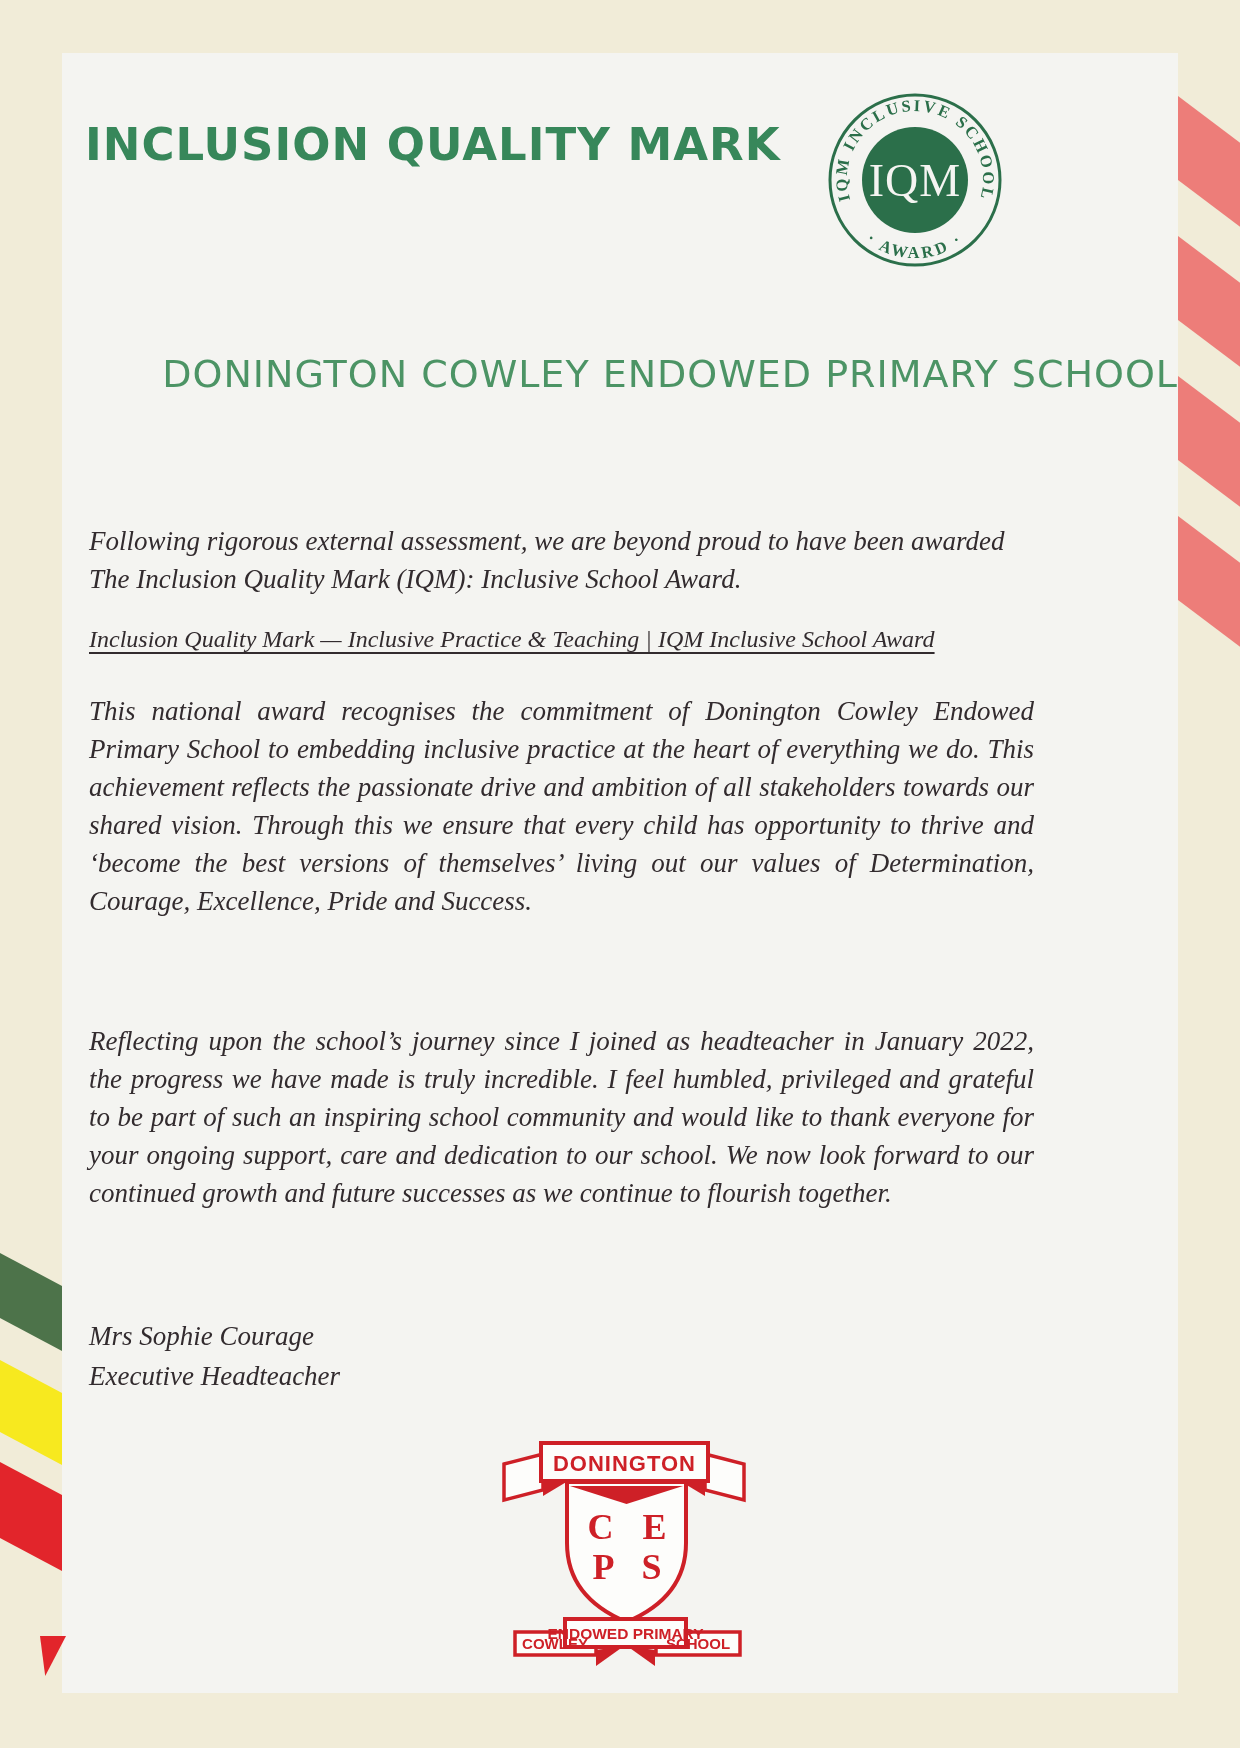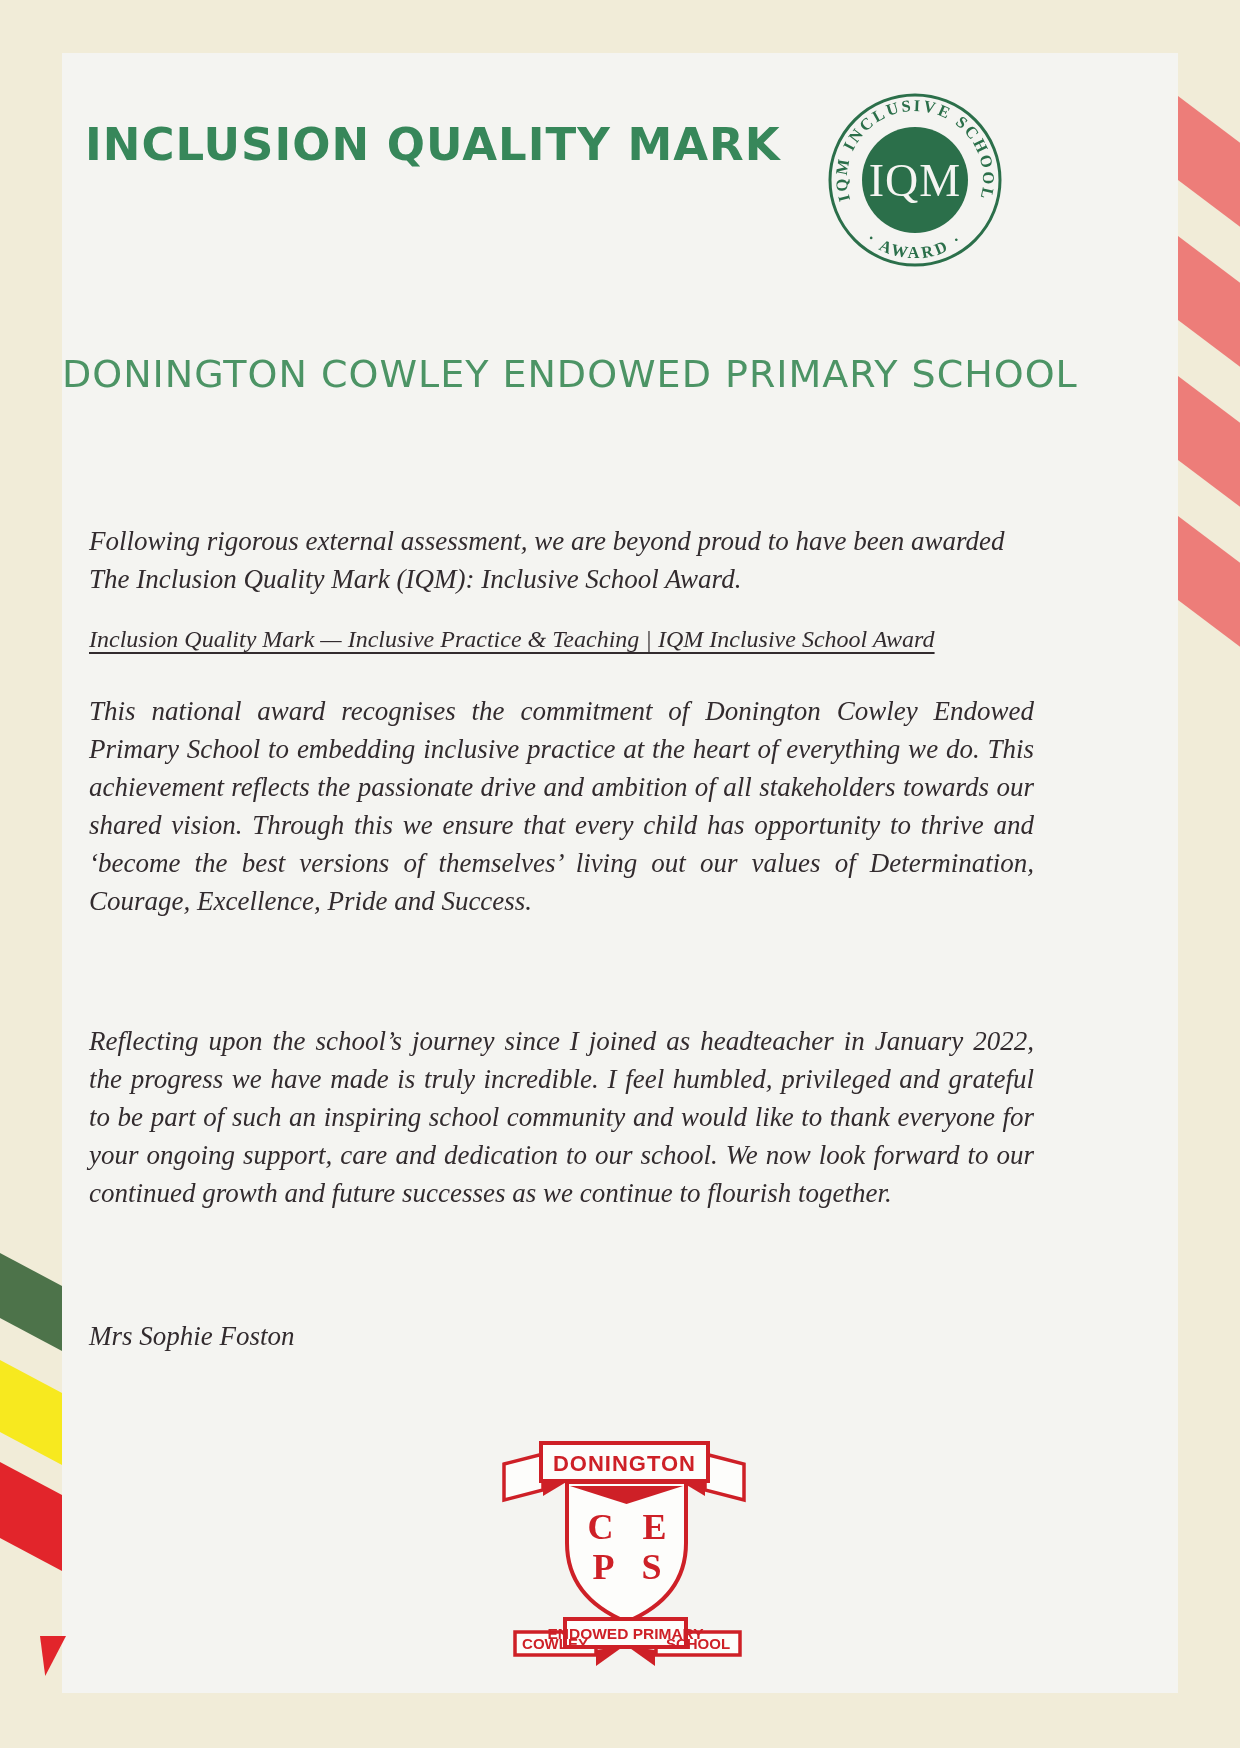--- a/index.html
+++ b/index.html
@@ -24,21 +24,21 @@
   .sl-red-tip{left:40px;top:1636px;width:26px;height:40px;background:var(--stripe-red,#e2252b);
     clip-path:polygon(0 0,100% 0,20% 100%);}
   
   .heading{
     position:absolute;left:85px;top:112px;width:700px;
     color:var(--heading-green,#37875a);
     font-family:"DejaVu Sans",sans-serif;font-weight:700;
     font-size:45px;line-height:66px;letter-spacing:1px;
   }
   .school-name{
-    position:absolute;left:62px;top:352px;width:1116px;text-align:left;
+    position:absolute;left:62px;top:352px;width:1116px;text-align:right;
     color:var(--school-green,#4c9465);
     font-family:"DejaVu Sans",sans-serif;font-weight:400;
     font-size:38px;letter-spacing:1px;
   }
   
   .badge{position:absolute;left:827px;top:92px;width:176px;height:176px;}
   .badge .ring{fill:none;stroke:var(--badge-green,#2b6f4a);stroke-width:3;}
   .badge .disc{fill:var(--badge-green,#2b6f4a);}
   .badge .ringtext{fill:var(--badge-green,#2b6f4a);
     font-family:"Liberation Serif",serif;font-weight:700;font-size:16.5px;letter-spacing:2.5px;}
@@ -110,21 +110,22 @@
 
 <p class="tb linkline">
   <a href="#">Inclusion Quality Mark — Inclusive Practice &amp; Teaching | IQM Inclusive School Award</a>
 </p>
 
 <p class="tb p2">This national award recognises the commitment of Donington Cowley Endowed Primary School to embedding inclusive practice at the heart of everything we do. This achievement reflects the passionate drive and ambition of all stakeholders towards our shared vision. Through this we ensure that every child has opportunity to thrive and ‘become the best versions of themselves’ living out our values of Determination, Courage, Excellence, Pride and Success.</p>
 
 <p class="tb p3">Reflecting upon the school’s journey since I joined as headteacher in January 2022, the progress we have made is truly incredible.  I feel humbled, privileged and grateful to be part of such an inspiring school community and would like to thank everyone for your ongoing support, care and dedication to our school. We now look forward to our continued growth and future successes as we continue to flourish together.</p>
 
 <div class="tb sig">
-  <div>Mrs Sophie Foston</div>
+  <div>Mrs Sophie Courage</div>
+  <div>Executive Headteacher</div>
 </div>
 
 <svg class="crest" viewBox="0 0 252 240">
 
   <polygon class="rib" points="6,26 45,16 45,52 6,62"></polygon>
   <polygon class="rib" points="207,16 246,26 246,62 207,52"></polygon>
   <polygon class="fold" points="45,43 45,58 70,43"></polygon>
   <polygon class="fold" points="207,43 207,58 182,43"></polygon>
 
   <rect class="boxmain" x="43" y="5" width="167" height="38"></rect>

